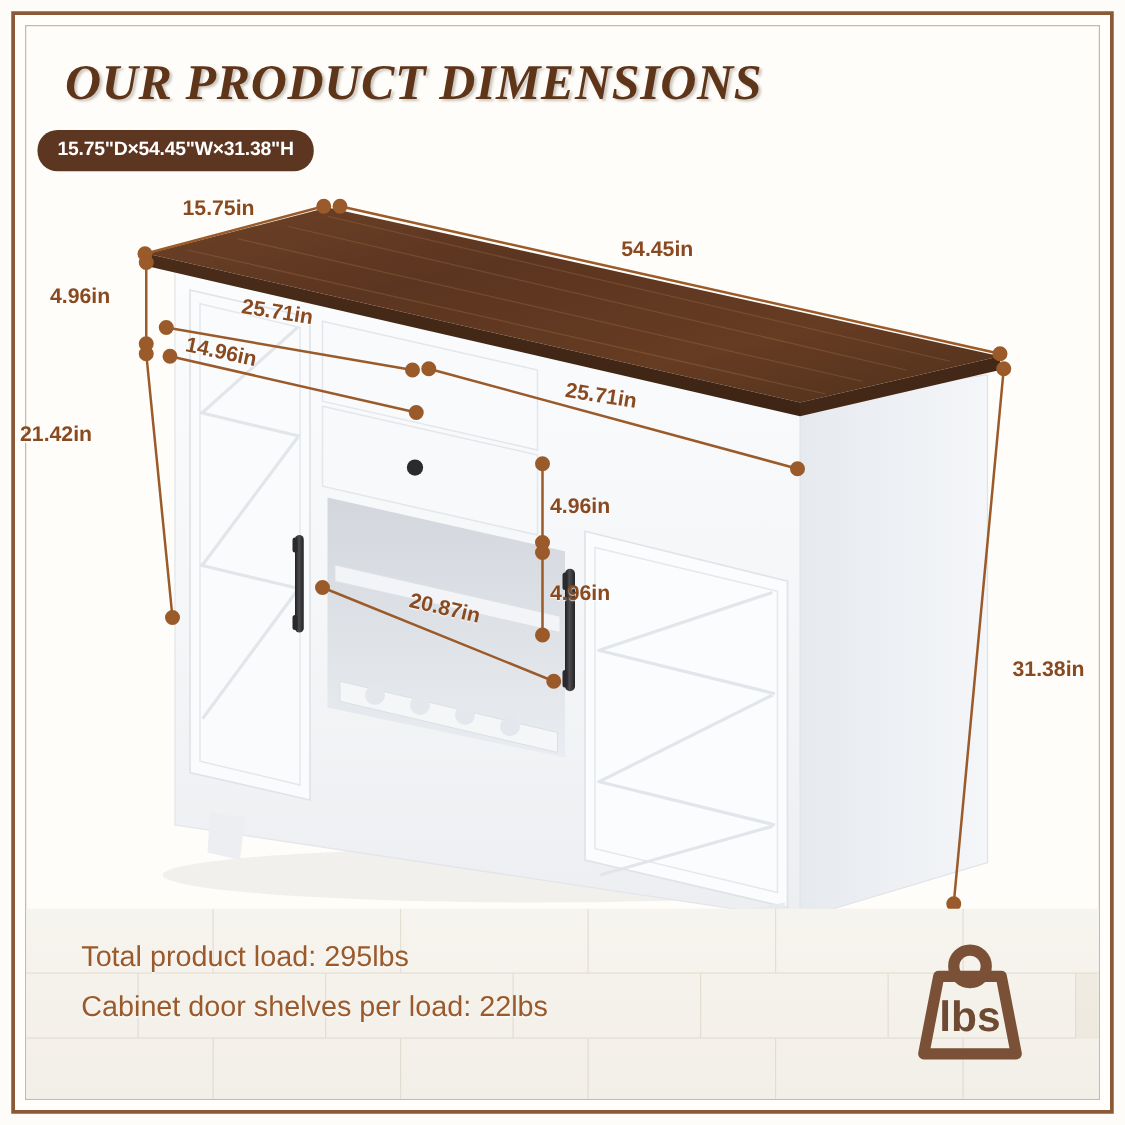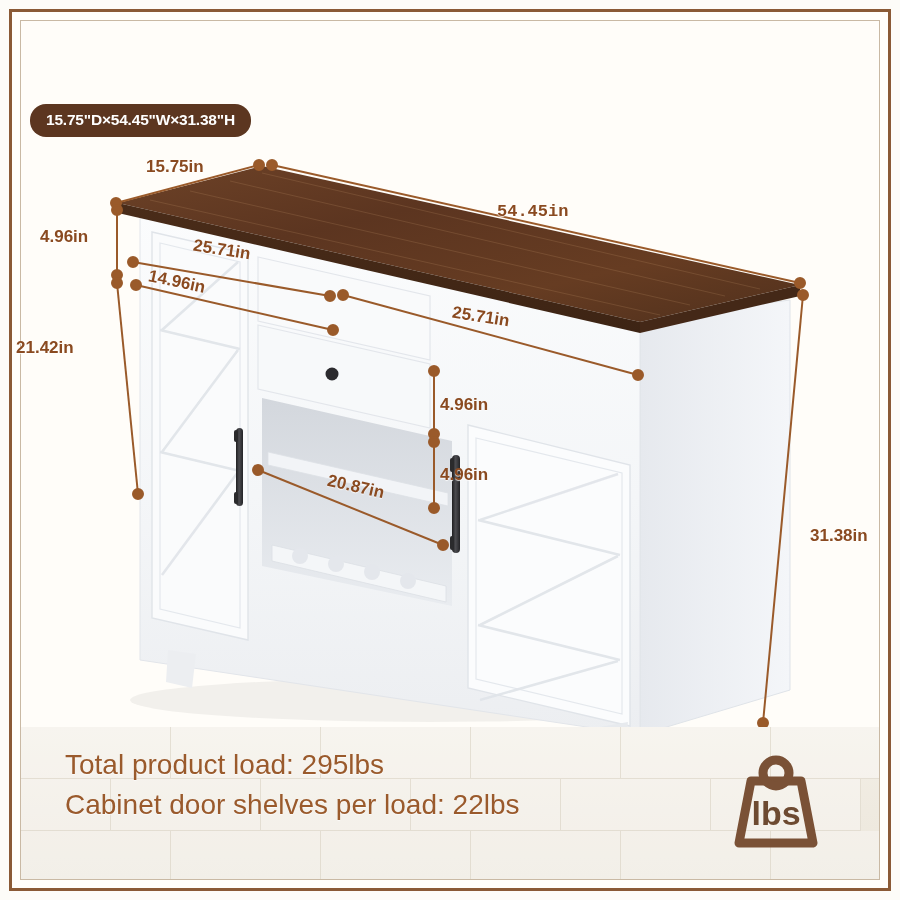--- a/index.html
+++ b/index.html
@@ -71,38 +71,39 @@
     position:absolute;
     background:rgba(255,255,255,.35);
     border-right:1px solid rgba(214,205,190,.55);
     border-bottom:1px solid rgba(214,205,190,.55);
   }
   .load-lines {
     position:absolute; left:44px; top:18px;
   }
   .load-line {
     color:#9a5a2c;
-    font-size:28px;
+    font-size:23px;
     line-height:40px;
     white-space:nowrap;
     text-shadow:0 1px 1px rgba(255,255,255,.7);
   }
   .weight-icon {
     position:absolute; right:48px; top:20px;
     width:110px; height:110px;
   }
 </style>
 </head>
 <body>
 
 <div id="root">
 
   <div class="frame-outer"></div>
   <div class="frame-inner"></div>
 
+  <div class="title">OUR PRODUCT DIMENSIONS</div>
   <div class="badge">15.75"D×54.45"W×31.38"H</div>
 
   <div class="scene">
     <svg width="900" height="760" viewBox="0 0 900 760">
       <defs>
         <linearGradient id="woodTop" x1="0" y1="0" x2="1" y2="1">
           <stop offset="0%" stop-color="#6d4227"></stop>
           <stop offset="35%" stop-color="#5c3520"></stop>
           <stop offset="70%" stop-color="#663c22"></stop>
           <stop offset="100%" stop-color="#50301c"></stop>
@@ -248,21 +249,21 @@
         <circle cx="258" cy="470" r="5"></circle>
           <circle cx="443" cy="545" r="5"></circle>
 
         <line x1="803" y1="295" x2="763" y2="723"></line>
         <circle cx="803" cy="295" r="5"></circle>
           <circle cx="763" cy="723" r="5"></circle>
       </g>
     </svg>
 
     <div class="dim" style="left:146px; top:157px;">15.75in</div>
-    <div class="dim" style="left:497px; top:202px;font-family:Liberation Mono, monospace;">54.45in</div>
+    <div class="dim" style="left:497px; top:190px;">54.45in</div>
     <div class="dim" style="left:40px;  top:227px;">4.96in</div>
     <div class="dim" style="left:193px; top:240px; transform:rotate(9deg);">25.71in</div>
     <div class="dim" style="left:148px; top:272px; transform:rotate(12deg);">14.96in</div>
     <div class="dim" style="left:452px; top:307px; transform:rotate(9deg);">25.71in</div>
     <div class="dim" style="left:16px;  top:338px;">21.42in</div>
     <div class="dim" style="left:440px; top:395px;">4.96in</div>
     <div class="dim" style="left:440px; top:465px;">4.96in</div>
     <div class="dim" style="left:327px; top:477px; transform:rotate(13deg);">20.87in</div>
     <div class="dim" style="left:810px; top:498px;margin-top:28px;">31.38in</div>
   </div>

